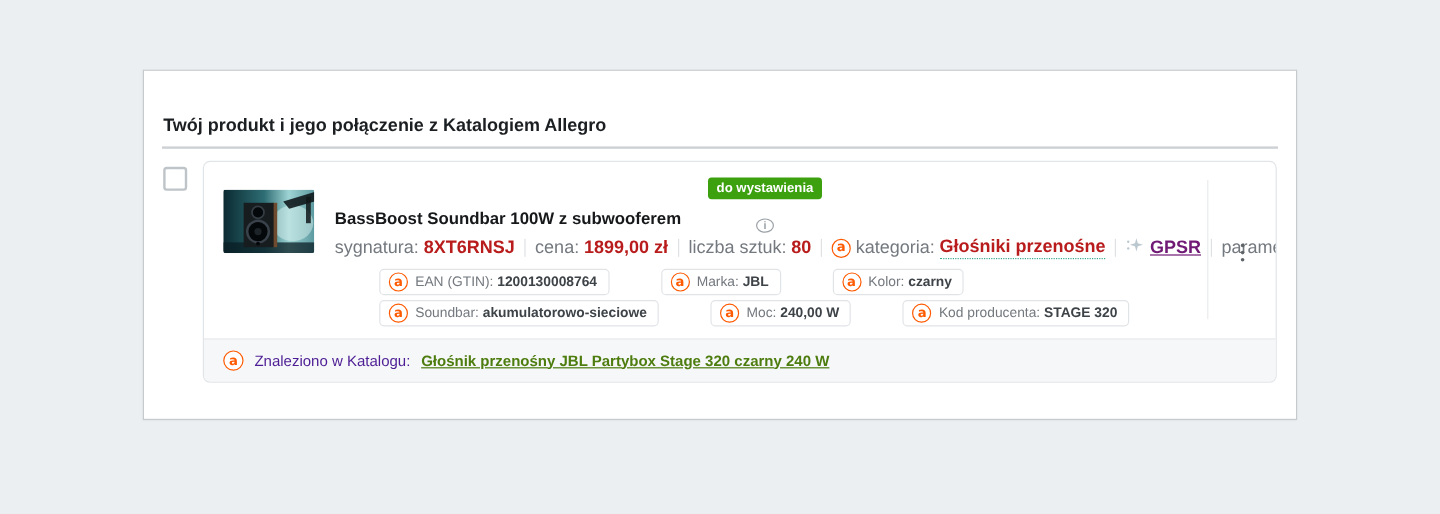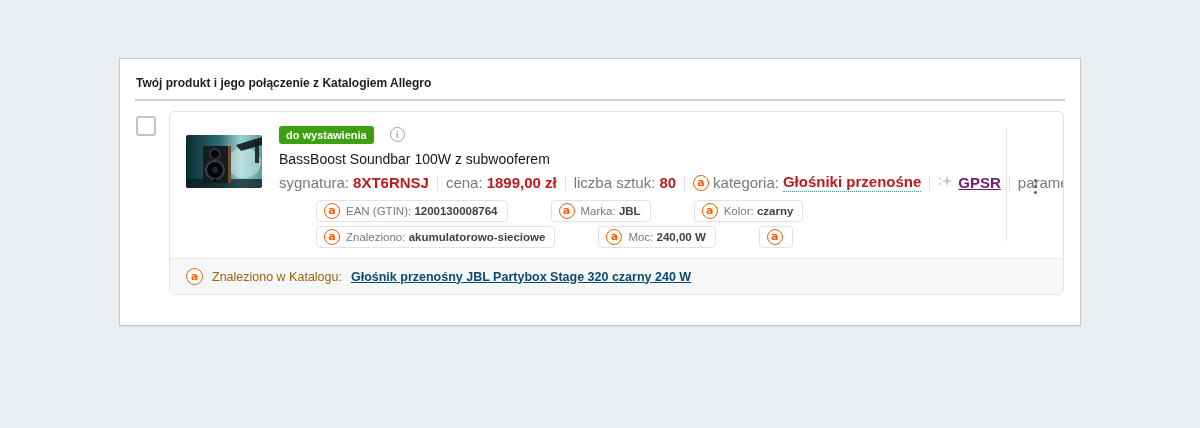--- a/index.html
+++ b/index.html
@@ -14,24 +14,25 @@
   .panel {
     position: absolute;
     left: 119px; top: 58px;
     width: 962px;
     background: #ffffff;
     border: 1px solid #c6cacd;
     box-shadow: 0 1px 2px rgba(0,0,0,.06);
     padding-bottom: 30px;
   }
   .panel-title {
-    font-size: 12px;
+    font-size: 15px;
     font-weight: 700;
     color: #1c1f22;
     padding: 17px 16px 0 16px;
+    margin-top: 20px;
   }
   .panel-rule {
     height: 2px;
     background: #cdd1d5;
     margin: 9px 15px 0 15px;
   }
   .content-row {
     display: flex;
     padding: 10px 16px 0 16px;
   }
@@ -62,21 +63,21 @@
     margin-top: 10px;
     border-radius: 2px;
     overflow: hidden;
   }
   .info-col {
     flex: 1;
     margin-left: 17px;
     padding-right: 10px;
     min-width: 0;
   }
-  .badge-row { display: flex; align-items: center; gap: 16px; height: 19px; }
+  .badge-row { display: flex; align-items: center; gap: 16px; height: 19px; flex-direction: column; }
   .status-badge {
     display: inline-block;
     background: #3ca00f;
     color: #fff;
     font-size: 11px;
     font-weight: 700;
     padding: 3px 7px 2px 7px;
     border-radius: 3px;
     line-height: 13px;
   }
@@ -88,21 +89,21 @@
     font-size: 9px;
     font-weight: 700;
     display: inline-flex;
     align-items: center;
     justify-content: center;
     cursor: pointer;
   }
   .info-icon::before { content: "i"; }
   .offer-title {
     font-size: 14px;
-    font-weight: 400;
+    font-weight: 700;
     color: #16181a;
     margin-top: 7px;
     line-height: 17px;
   }
   .meta {
     display: flex;
     align-items: center;
     gap: 8px;
     margin-top: 6px;
     font-size: 15px;
@@ -189,23 +190,23 @@
   }
   .catalog-bar {
     display: flex;
     align-items: center;
     gap: 9px;
     background: #f6f7f8;
     border-top: 1px solid #e7e9eb;
     padding: 9px 16px;
     font-size: 12.5px;
   }
-  .catalog-label { color: #a16207; }
+  .catalog-label { color: #4c1d95; }
   .catalog-link {
-    color: #0c4a6e;
+    color: #4d7c0f;
     font-weight: 700;
     text-decoration: underline;
     cursor: pointer;
   }
 </style>
 </head>
 <body>
 
 <div class="panel">
   <div class="panel-title">Twój produkt i jego połączenie z Katalogiem Allegro</div>
@@ -292,28 +293,29 @@
             <span class="chip">
               <span class="a-icon"></span>
               <span><span class="chip-label">Marka:</span> <span class="chip-value">JBL</span></span>
             </span>
             <span class="chip">
               <span class="a-icon"></span>
               <span><span class="chip-label">Kolor:</span> <span class="chip-value">czarny</span></span>
             </span>
             <span class="chip">
               <span class="a-icon"></span>
-              <span><span class="chip-label">Znaleziono:</span> <span class="chip-value">akumulatorowo-sieciowe</span></span>
+              <span><span class="chip-label">Soundbar:</span> <span class="chip-value">akumulatorowo-sieciowe</span></span>
             </span>
             <span class="chip">
               <span class="a-icon"></span>
               <span><span class="chip-label">Moc:</span> <span class="chip-value">240,00 W</span></span>
             </span>
             <span class="chip">
               <span class="a-icon"></span>
+              <span><span class="chip-label">Kod producenta:</span> <span class="chip-value">STAGE 320</span></span>
             </span>
           </div>
         </div>
 
         <div class="main-vdiv"></div>
 
         <div class="kebab-col">
           <div class="kebab">
             <i></i>
               <i></i>

